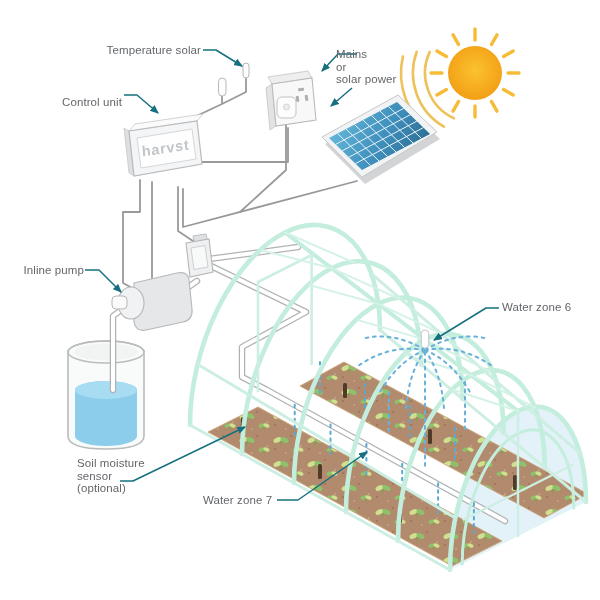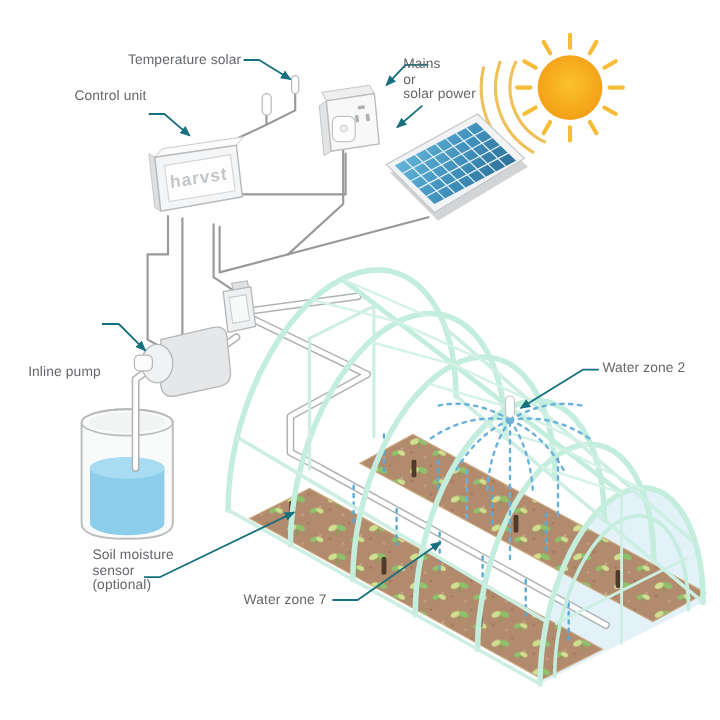--- a/index.html
+++ b/index.html
@@ -253,23 +253,23 @@
     <path d="M357,54 L338,54 L322,71" marker-end="url(#arr)"></path>
     <path d="M352,88 L331,106" marker-end="url(#arr)"></path>
     <path d="M85,270 L99,270 L121,292" marker-end="url(#arr)"></path>
     <path d="M120,481 L133,481 L245,427" marker-end="url(#arr)"></path>
     <path d="M277,500 L298,500 L367,452" marker-end="url(#arr)"></path>
     <path d="M499,308 L486,308 L434,340" marker-end="url(#arr)"></path>
   </g>
 </svg>
 
   <div class="label r" style="left:86px;top:44px;width:115px;">Temperature solar</div>
-  <div class="label r" style="left:46px;top:74px;width:76px;">Control unit</div>
+  <div class="label r" style="left:46px;top:96px;width:76px;">Control unit</div>
   <div class="label c" style="left:336px;top:48px;width:84px;">Mains
 or
 solar power</div>
-  <div class="label r" style="left:8px;top:264px;width:76px;margin-top:40px;">Inline pump</div>
+  <div class="label r" style="left:8px;top:264px;width:76px;">Inline pump</div>
   <div class="label l" style="left:77px;top:457px;width:95px;">Soil moisture
 sensor
 (optional)</div>
   <div class="label l" style="left:203px;top:494px;width:90px;">Water zone 7</div>
-  <div class="label l" style="left:502px;top:301px;width:95px;">Water zone 2</div>
+  <div class="label l" style="left:502px;top:301px;width:95px;">Water zone 6</div>
 </div>
 
 </body></html>

